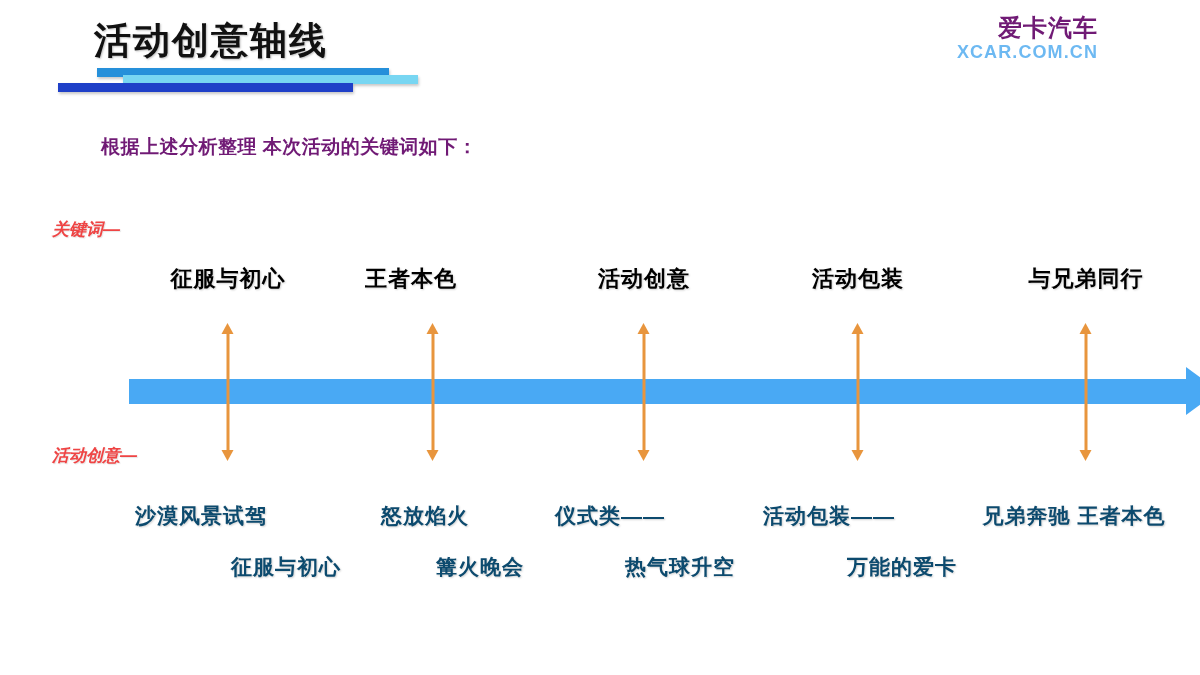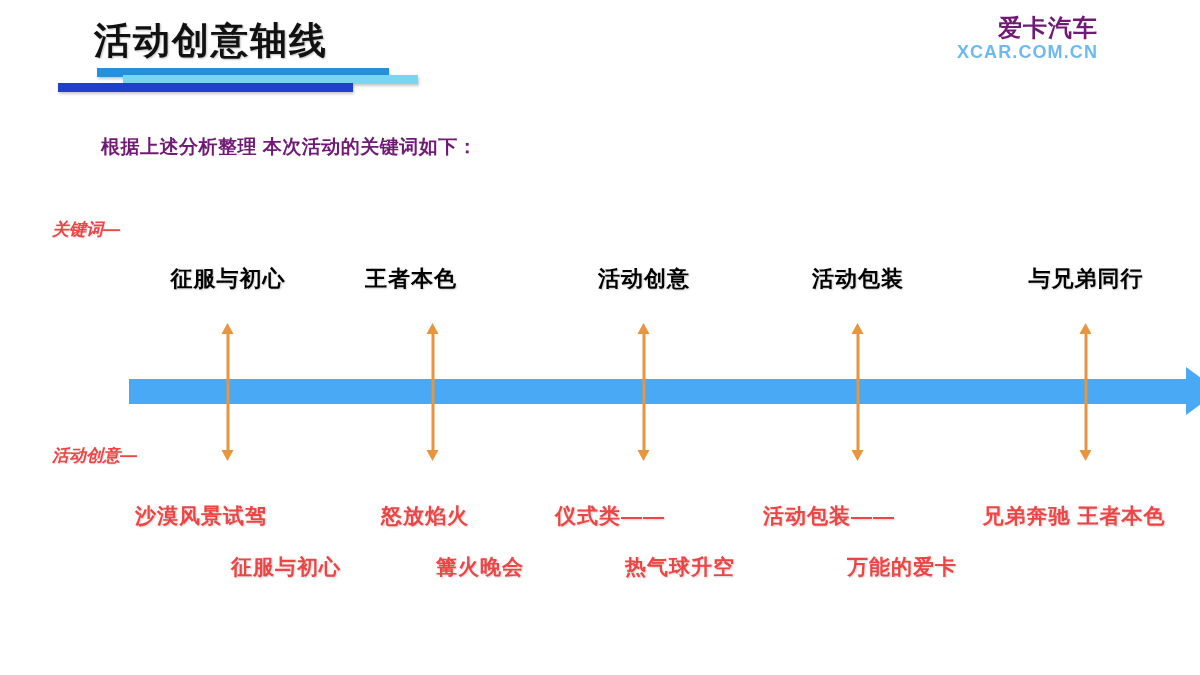--- a/index.html
+++ b/index.html
@@ -175,21 +175,21 @@
     bottom: 0;
     border-top: 11px solid #E8953D;
   }
 
   
   .idea {
     position: absolute;
     transform: translateX(-50%);
     font-size: 21px;
     font-weight: bold;
-    color: #ef4444;
+    color: #0c4a6e;
     white-space: nowrap;
     letter-spacing: 1px;
     text-shadow: 1px 1px 2px rgba(0,0,0,0.18);
   }
   .idea.row1 { top: 502px; }
   .idea.row2 { top: 553px; }
 </style>
 </head>
 <body>
 

